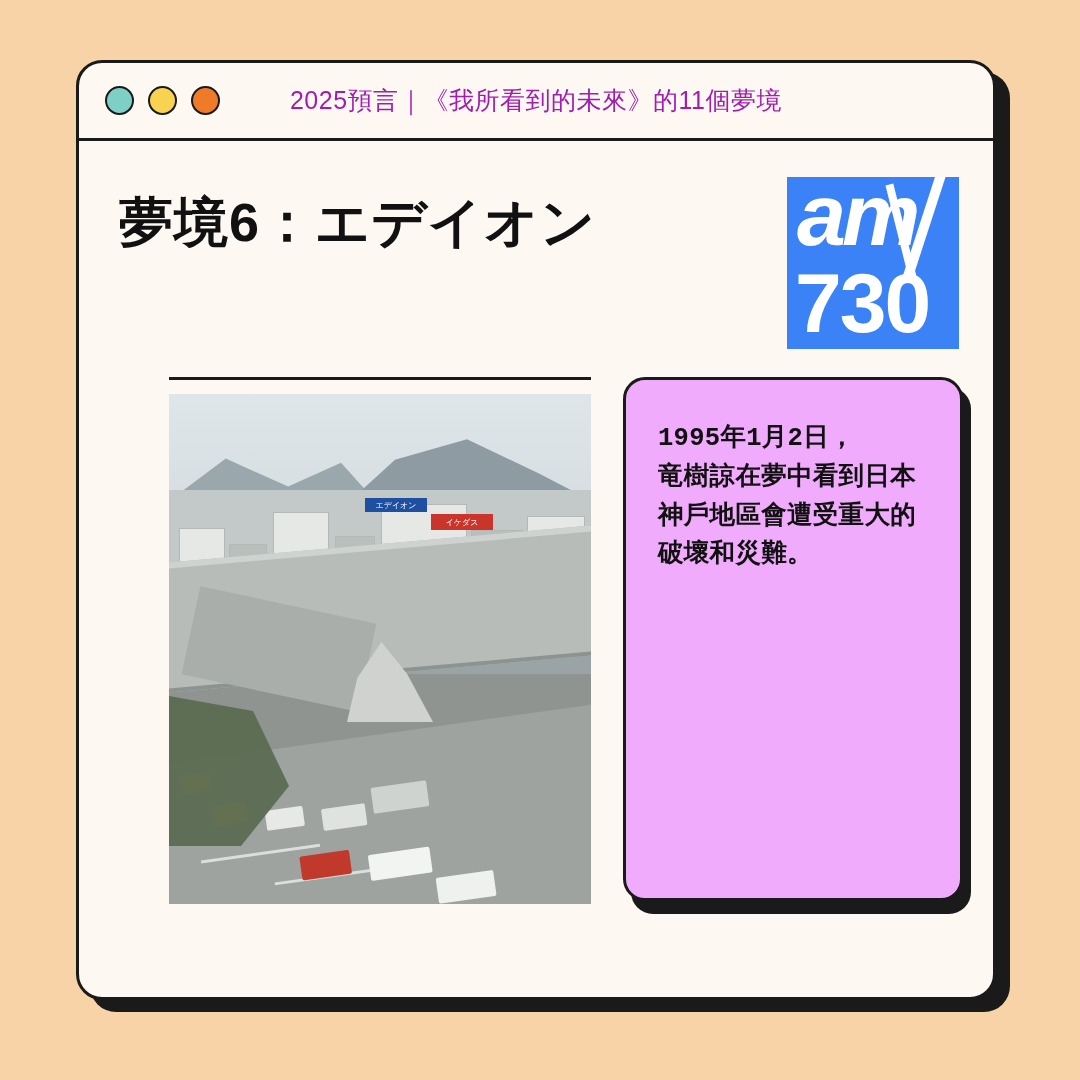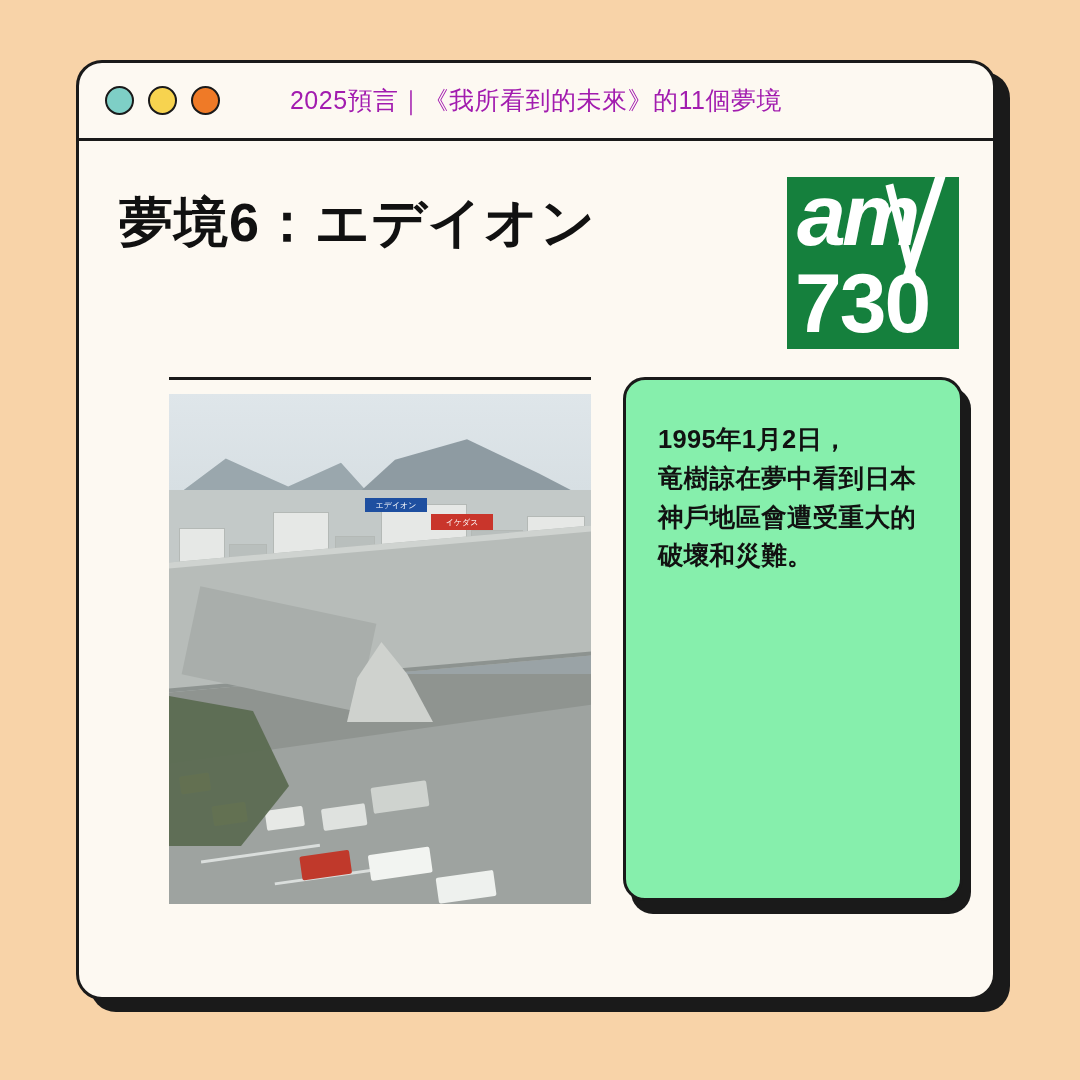--- a/index.html
+++ b/index.html
@@ -82,21 +82,21 @@
     font-weight: bold;
     letter-spacing: 1px;
     color: #111;
     line-height: 1.15;
     flex: 1;
     padding-top: 14px;
   }
   .logo {
     width: 172px;
     height: 172px;
-    background: #15803d;
+    background: #3b82f6;
     position: relative;
     flex: 0 0 auto;
     overflow: hidden;
   }
   .logo .am {
     position: absolute;
     top: -6px;
     left: 10px;
     color: #fff;
     font-size: 88px;
@@ -217,25 +217,26 @@
   }
 
   
   .panel-wrap { position: relative; flex: 1; }
   .panel-shadow {
     position: absolute; left: 8px; top: 10px; right: -8px; bottom: -10px;
     background: #1a1a1a; border-radius: 22px;
   }
   .panel {
     position: relative;
-    background: #86efac;
+    background: #f0abfc;
     border: 3px solid #1a1a1a;
     border-radius: 22px;
     padding: 40px 26px 26px 32px;
     height: 524px;
+    font-family: Liberation Mono, monospace;
   }
   .panel p {
     margin: 0 0 30px 0;
     font-size: 25.5px;
     font-weight: bold;
     line-height: 1.52;
     color: #111;
     letter-spacing: .3px;
   }
   .panel p:last-child { margin-bottom: 0; }

